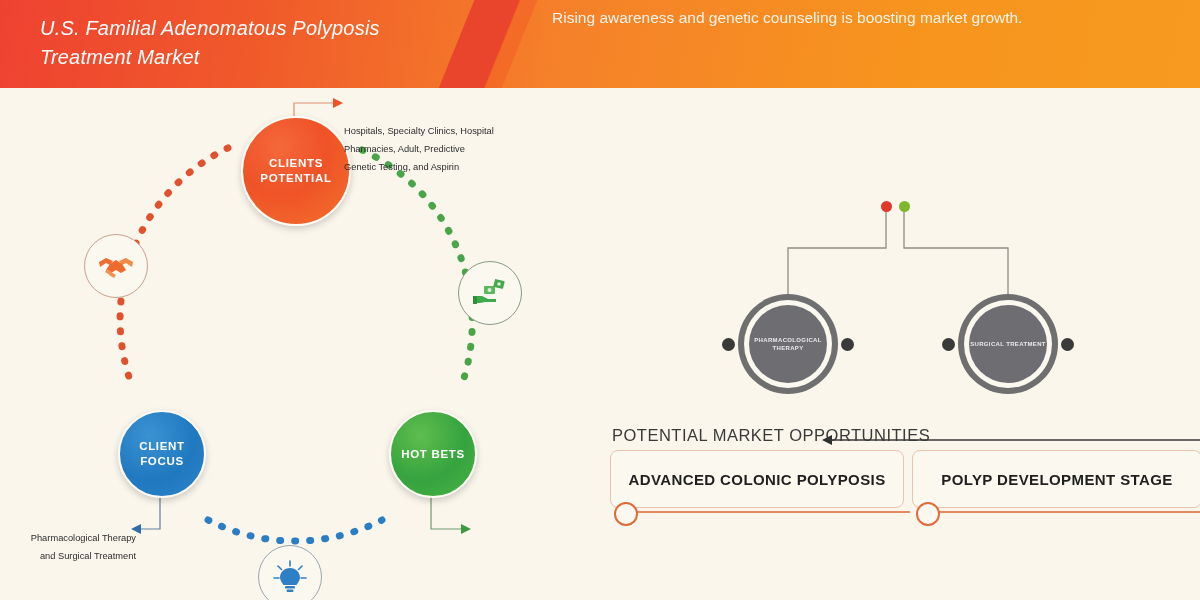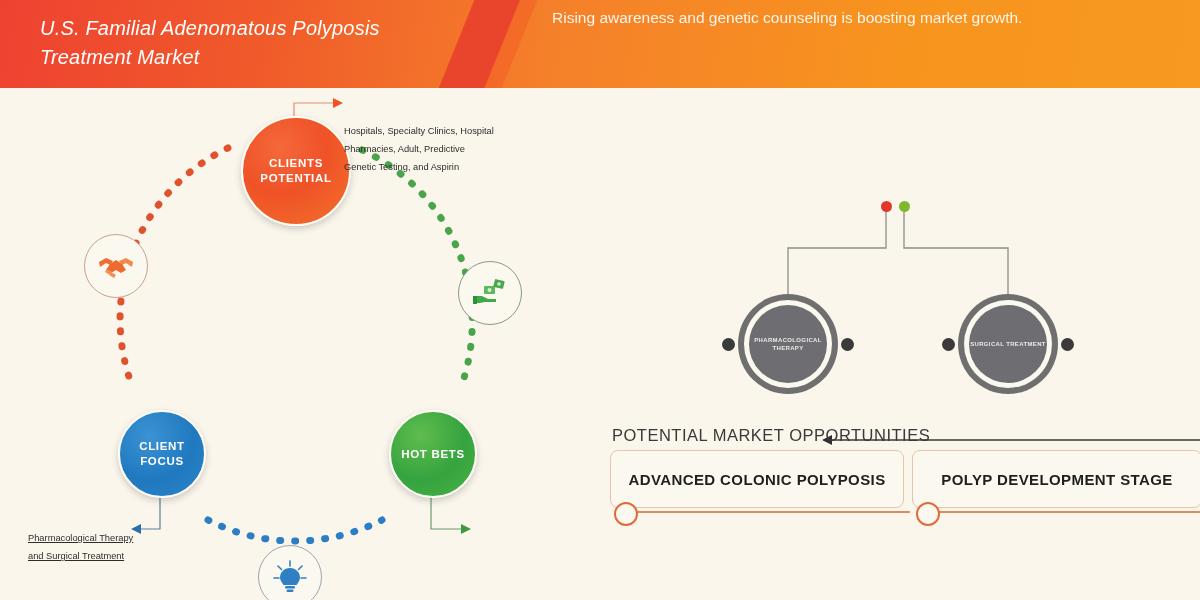--- a/index.html
+++ b/index.html
@@ -72,21 +72,21 @@
     display: flex; align-items: center; justify-content: center;
   }
   .ic-handshake { left: 84px; top: 146px; width: 62px; height: 62px; border-color: #c9a08e; }
   .ic-money     { left: 458px; top: 173px; width: 62px; height: 62px; border-color: #8a9a86; }
   .ic-bulb      { left: 258px; top: 457px; width: 62px; height: 62px; border-color: #9aa6b2; }
 
   .arc { position: absolute; left: 0; top: 0; width: 600px; height: 512px; pointer-events: none; }
 
   .lead { position: absolute; font-size: 9.3px; color: #2d2d2d; line-height: 18px; }
   .lead-clients { left: 344px; top: 34px; width: 150px; }
-  .lead-focus   { left: 28px; top: 441px; width: 108px; text-align: left; text-decoration: underline; }
+  .lead-focus   { left: 28px; top: 441px; width: 108px; text-align: right; }
   .lead-hot     { left: 470px; top: 437px; width: 110px; }
 
   
   .right { position: absolute; left: 600px; top: 88px; width: 600px; height: 512px; }
 
   .fm-wrap { position: absolute; left: 160px; top: 28px; width: 262px; height: 74px; }
   .fm-ring {
     position: absolute; left: 0; top: 0; width: 262px; height: 74px;
     border-radius: 37px; border: 4px solid #ffffff;
     box-shadow: 0 0 0 1px #b9b4a8;

